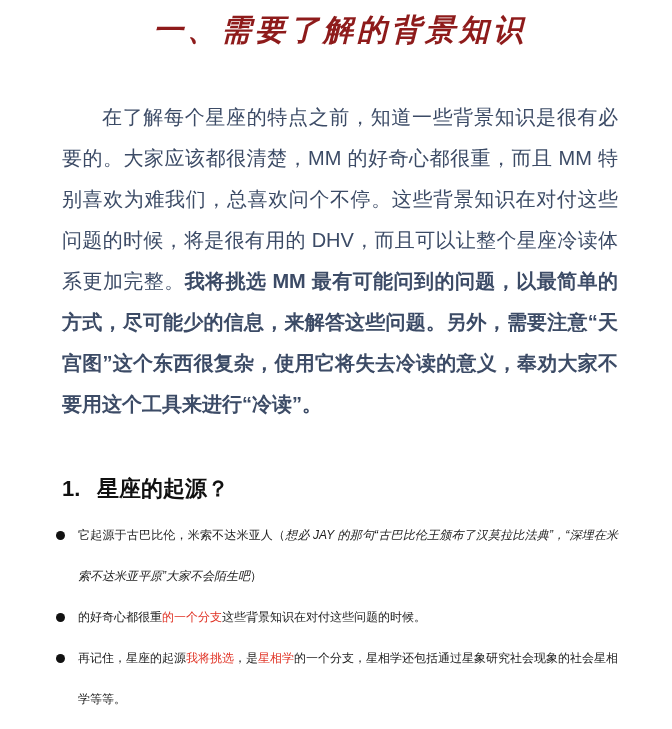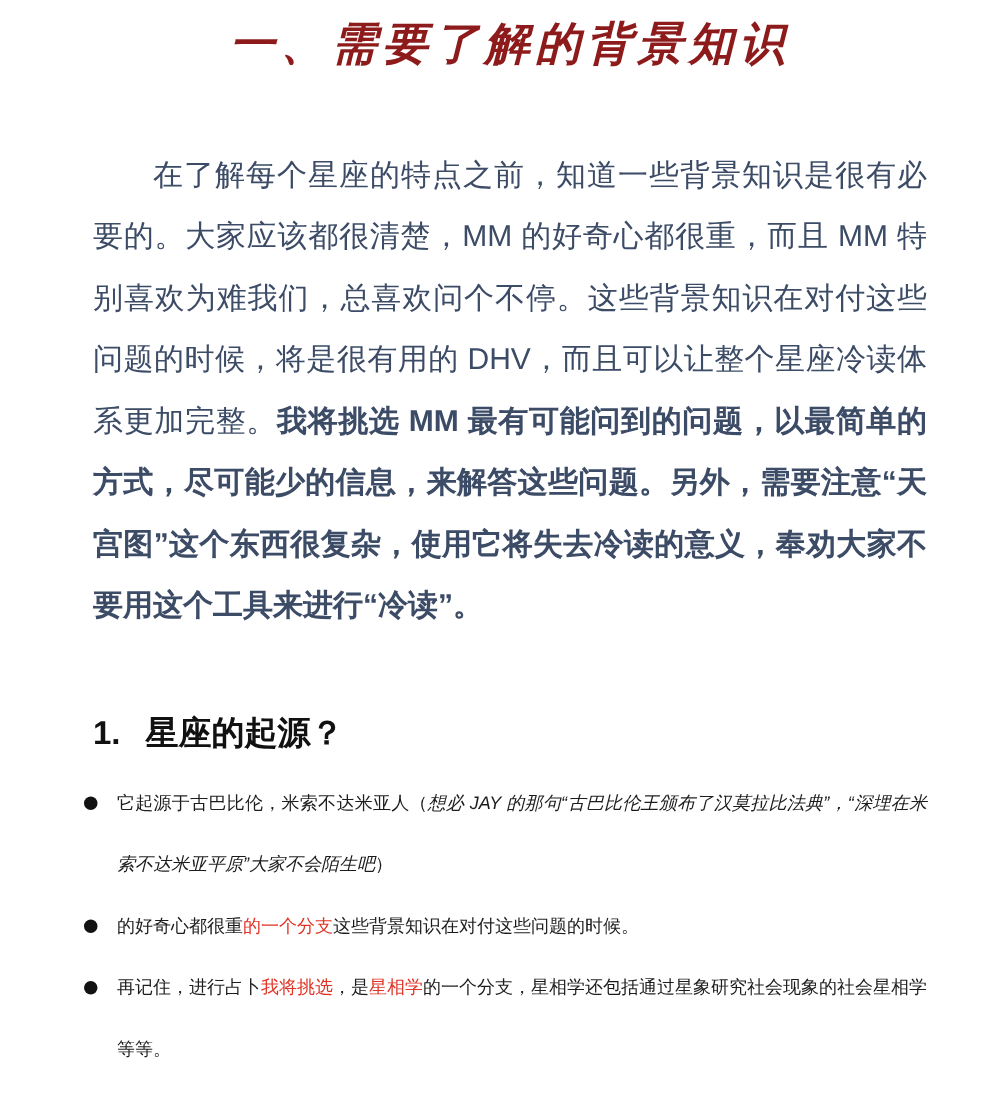--- a/index.html
+++ b/index.html
@@ -83,15 +83,15 @@
 
   <p class="intro"><span class="run normal">在了解每个星座的特点之前，知道一些背景知识是很有必要的。大家应该都很清楚，MM 的好奇心都很重，而且 MM 特别喜欢为难我们，总喜欢问个不停。这些背景知识在对付这些问题的时候，将是很有用的 DHV，而且可以让整个星座冷读体系更加完整。</span><span class="run bold">我将挑选 MM 最有可能问到的问题，以最简单的方式，尽可能少的信息，来解答这些问题。另外，需要注意“天宫图”这个东西很复杂，使用它将失去冷读的意义，奉劝大家不要用这个工具来进行“冷读”。</span></p>
 
   <h2 class="section-heading">
     <span class="sec-num">1.</span><span class="sec-title">星座的起源？</span>
   </h2>
 
   <ul class="bullets" id="bullet-list">
       <li><span class="marker"></span><span class="run normal">它起源于古巴比伦，米索不达米亚人（</span><span class="run italic">想必 JAY 的那句“古巴比伦王颁布了汉莫拉比法典”，“深埋在米索不达米亚平原”大家不会陌生吧</span><span class="run normal">）</span></li>
       <li><span class="marker"></span><span class="run normal">的好奇心都很重</span><span class="run red">的一个分支</span><span class="run normal">这些背景知识在对付这些问题的时候。</span></li>
-      <li><span class="marker"></span><span class="run normal">再记住，进行占卜</span><span class="run red">我将挑选</span><span class="run normal">，是</span><span class="run red">星相学</span><span class="run normal">的一个分支，星相学还包括通过星象研究社会现象的社会星相学等等。</span></li>
+      <li><span class="marker"></span><span class="run normal">再记住，星座的起源</span><span class="run red">我将挑选</span><span class="run normal">，是</span><span class="run red">星相学</span><span class="run normal">的一个分支，星相学还包括通过星象研究社会现象的社会星相学等等。</span></li>
     </ul>
 </div>
 
 </body></html>

